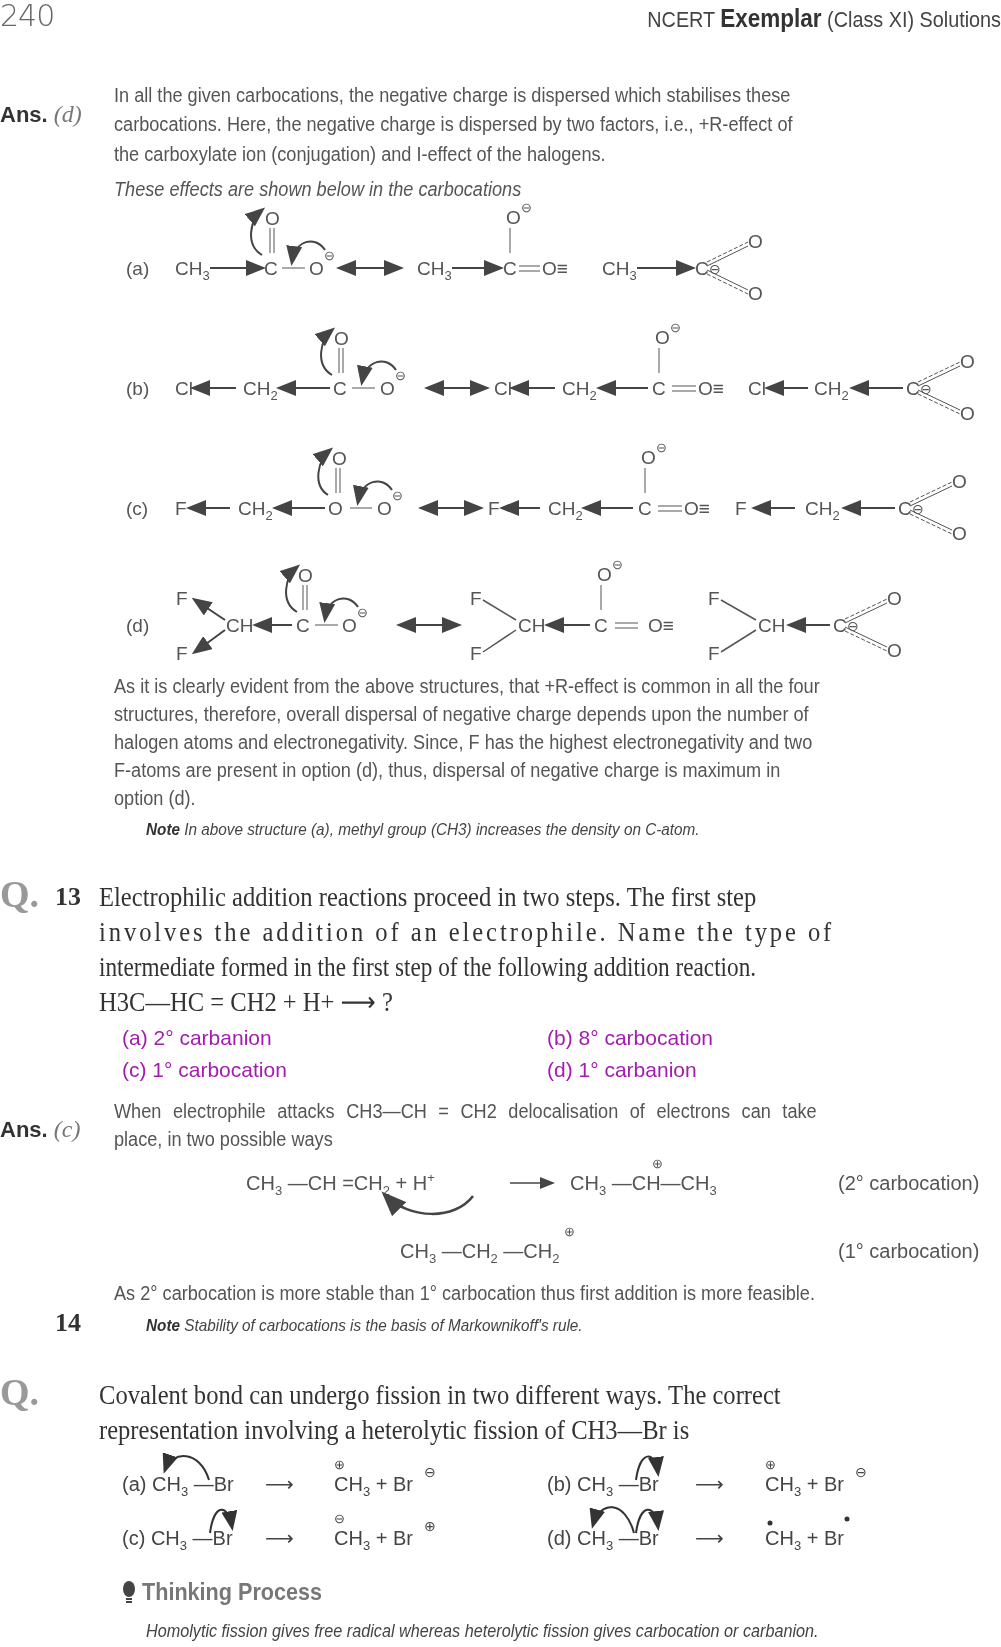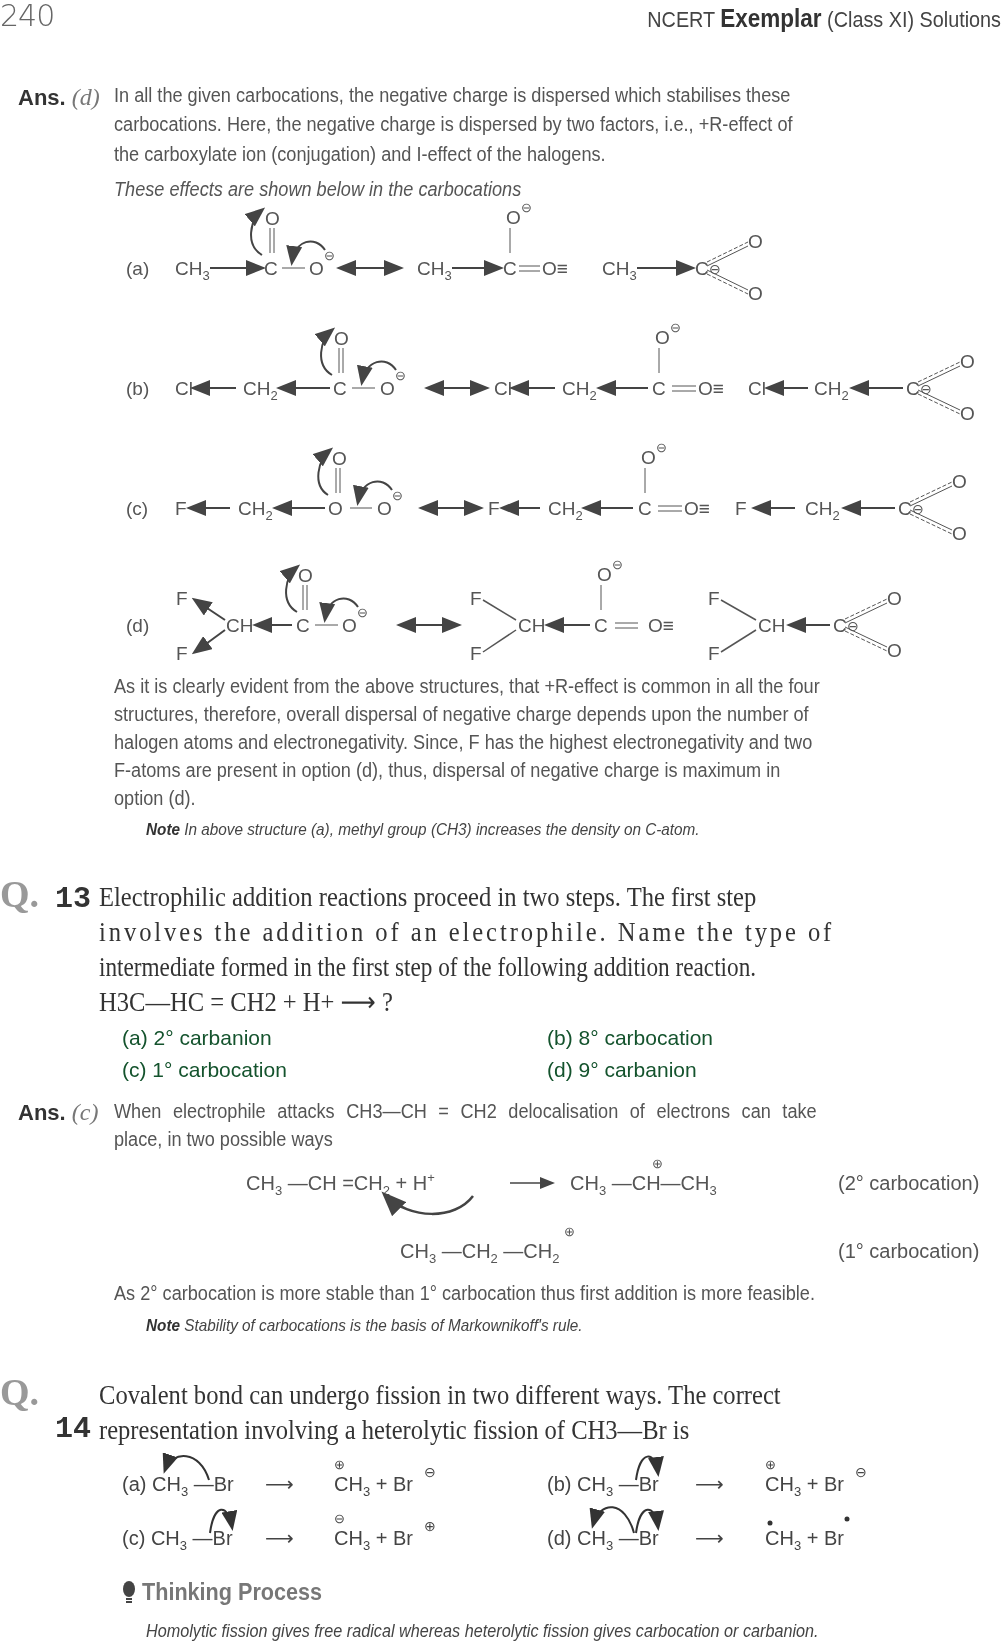--- a/index.html
+++ b/index.html
@@ -1,30 +1,30 @@
 <!DOCTYPE html>
 <html><head>
 <meta charset="utf-8">
 <style>
   html, body { margin:0; padding:0; background:#fff; }
   body { width:1001px; height:1647px; position:relative; overflow:hidden; color:#333; }
   .abs { position:absolute; }
   .pageno { left:0; top:-2px; font-family:"DejaVu Sans", sans-serif; font-size:30px; font-weight:200; color:#666; letter-spacing:-1px; }
   .running { right:0; top:4px; font-family:"Liberation Sans", sans-serif; font-size:22px; color:#444; transform:scaleX(0.9); transform-origin:right; white-space:nowrap; }
   .running b { font-weight:bold; color:#333; font-size:25px; }
-  .ans-label { left:18px; font-family:"Liberation Sans", sans-serif; font-weight:bold; font-size:22px; color:#333; }
+  .ans-label { left:0; font-family:"Liberation Sans", sans-serif; font-weight:bold; font-size:22px; color:#333;margin-top:17px; }
   .ans-label i { font-family:"Liberation Serif", serif; font-style:italic; color:#777; font-weight:normal; font-size:24px; }
   .line { white-space:nowrap; font-family:"Liberation Sans", sans-serif; font-size:19.5px; color:#555; }
   .italic { font-style:italic; }
   .note { left:146px; font-family:"Liberation Sans", sans-serif; font-size:17px; color:#444; font-style:italic; transform:scaleX(0.9); transform-origin:left; white-space:nowrap; }
   .note b { font-style:italic; font-weight:bold; color:#333; }
   .q-mark { left:0; font-family:"Liberation Serif", serif; font-weight:bold; font-size:38px; color:#999; }
-  .q-num { font-family:Liberation Mono, monospace; font-weight:bold; font-size:30px; color:#333; }
+  .q-num { font-family:Liberation Serif, serif; font-weight:bold; font-size:26px; color:#333; }
   .q-text { left:99px; width:900px; font-family:"Liberation Serif", serif; font-size:27px; line-height:35px; color:#333; text-align:justify; transform:scaleX(0.91); transform-origin:left; width:990px; }
-  .opt { font-family:"Liberation Sans", sans-serif; font-size:21px; color:#14532d; white-space:nowrap;text-align:center; }
+  .opt { font-family:"Liberation Sans", sans-serif; font-size:21px; color:#a21caf; white-space:nowrap;text-align:center; }
   .tp-title { left:122px; font-family:"Liberation Sans", sans-serif; font-weight:bold; font-size:24px; color:#777; transform:scaleX(0.9); transform-origin:left; white-space:nowrap; }
   .tp-text { left:146px; font-family:"Liberation Sans", sans-serif; font-size:18px; color:#444; font-style:italic; transform:scaleX(0.9); transform-origin:left; white-space:nowrap; }
   svg { position:absolute; overflow:visible; }
 </style>
 </head>
 <body>
 
 <div class="abs pageno">240</div>
 <div class="abs running">
   <span>NCERT</span>
@@ -233,21 +233,21 @@
 </div>
 <div class="abs q-num" style="left:55px;top:882px">13</div>
 <div class="abs q-text" style="top:880px;white-space:nowrap">Electrophilic addition reactions proceed in two steps. The first step</div>
 <div class="abs q-text" style="top:915px;white-space:nowrap;letter-spacing:3.2px">involves the addition of an electrophile. Name the type of</div>
 <div class="abs q-text" style="top:950px;white-space:nowrap;transform:scaleX(0.86)">intermediate formed in the first step of the following addition reaction.</div>
 <div class="abs q-text" style="top:985px;white-space:nowrap">H3C—HC = CH2 + H+ ⟶ ?</div>
 
 <div class="abs opt" style="left:122px;top:1026px"><span>(a)</span> <span>2° carbanion</span></div>
 <div class="abs opt" style="left:547px;top:1026px"><span>(b)</span> <span>8° carbocation</span></div>
 <div class="abs opt" style="left:122px;top:1058px"><span>(c)</span> <span>1° carbocation</span></div>
-<div class="abs opt" style="left:547px;top:1058px"><span>(d)</span> <span>9° carbanion</span></div>
+<div class="abs opt" style="left:547px;top:1058px"><span>(d)</span> <span>1° carbanion</span></div>
 
 <div class="abs ans-label" style="top:1099px">
   <span>Ans.</span>
   <i>(c)</i>
 </div>
 <div class="abs line" style="left:114px;top:1100px;word-spacing:7px;transform:scaleX(0.93);transform-origin:left">When electrophile attacks CH3—CH = CH2 delocalisation of electrons can take</div>
 <div class="abs line" style="left:114px;top:1128px;transform:scaleX(0.93);transform-origin:left">place, in two possible ways</div>
 
 <div class="abs" style="left:0;top:1150px;width:1001px;height:120px">
   <svg width="1001" height="120" style="left:0;top:0" font-family="Liberation Sans, sans-serif" font-size="20" fill="#555">
@@ -270,21 +270,21 @@
 
 <div class="abs line" style="left:114px;top:1282px;transform:scaleX(0.93);transform-origin:left">As 2° carbocation is more stable than 1° carbocation thus first addition is more feasible.</div>
 <div class="abs note" style="top:1316px">
   <b>Note</b>
   <span>Stability of carbocations is the basis of Markownikoff's rule.</span>
 </div>
 
 <div class="abs q-mark" style="top:1370px">
   <span>Q.</span>
 </div>
-<div class="abs q-num" style="left:55px;top:1412px">14</div>
+<div class="abs q-num" style="left:55px;top:1308px">14</div>
 <div class="abs q-text" style="top:1378px;white-space:nowrap">Covalent bond can undergo fission in two different ways. The correct</div>
 <div class="abs q-text" style="top:1413px;white-space:nowrap">representation involving a heterolytic fission of CH3—Br is</div>
 
 <div class="abs" style="left:0;top:1445px;width:1001px;height:120px">
   <svg width="1001" height="120" style="left:0;top:0" font-family="Liberation Sans, sans-serif" font-size="20" fill="#444">
     <defs>
         <marker id="ah3" markerWidth="10" markerHeight="8" refX="8" refY="4" orient="auto">
           <path d="M0,0 L10,4 L0,8 z" fill="#333"></path>
         </marker>
       </defs>

